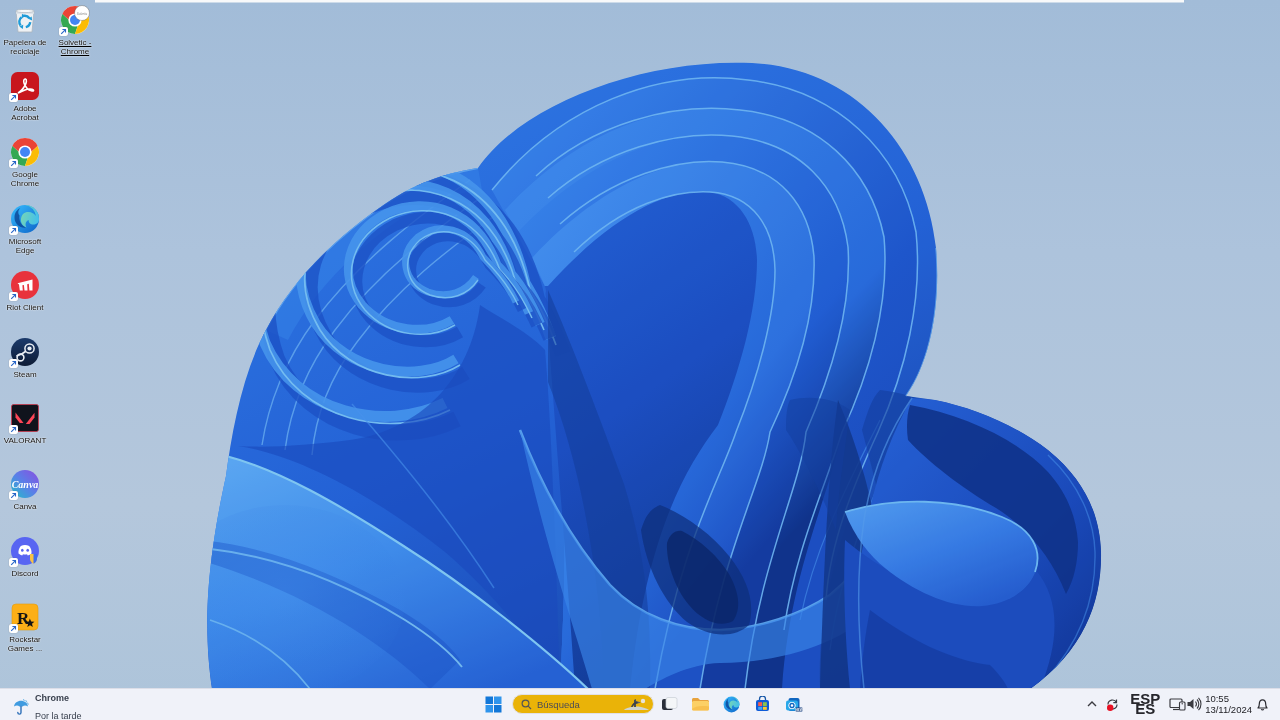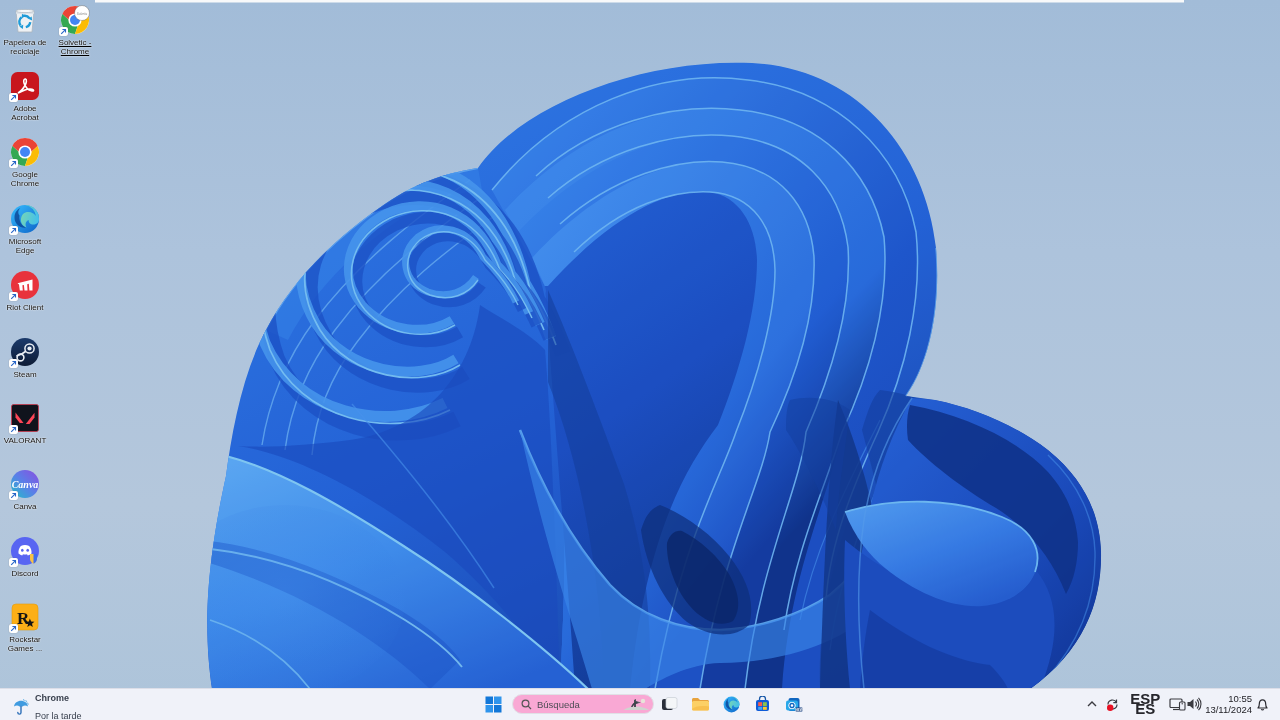--- a/index.html
+++ b/index.html
@@ -13,25 +13,25 @@
   .arrow{position:absolute;left:0;bottom:0;width:9px;height:9px;background:#fff;
     border-radius:2px;box-shadow:0 0 1px rgba(0,0,0,.4);}
   .arrow svg{position:absolute;left:1px;top:1px;}
   #taskbar{position:absolute;left:0;top:688px;width:1280px;height:32px;
     background:#f0f2f9;border-top:1px solid #dcdee8;box-sizing:border-box;}
   #weather{position:absolute;left:12px;top:693px;display:flex;align-items:center;}
   #weather .t1{font-size:9px;font-weight:bold;color:#39404e;line-height:10px;}
   #weather .t2{font-size:9px;color:#39404e;line-height:10px;margin-top:8px;}
   #centerbar{position:absolute;top:688px;left:484px;height:32px;display:flex;align-items:center;}
   .tbico{width:31px;height:28px;display:flex;align-items:center;justify-content:center;}
-  #searchpill{width:142px;height:20px;background:#f9a8d4;border:1px solid #e0e0e6;
+  #searchpill{width:142px;height:20px;background:#eab308;border:1px solid #e0e0e6;
     border-radius:11px;display:flex;align-items:center;margin:0 0 0 10px;box-sizing:border-box;}
   #searchpill .q{font-size:9.5px;color:#4d4d55;margin-left:5px;flex:1;}
   #tray{position:absolute;right:0;top:688px;height:32px;display:flex;align-items:center;}
-  #clock{font-size:9.5px;color:#1d1d22;text-align:right;line-height:11px;margin-right:3px;}
+  #clock{font-size:9.5px;color:#1d1d22;line-height:11px;margin-right:3px;}
 </style>
 </head>
 <body>
 <div id="desk">
   <svg id="wall" width="1280" height="720" viewBox="0 0 1280 720">
     <defs>
       <linearGradient id="bg" x1="0" y1="0" x2="0" y2="1">
         <stop offset="0" stop-color="#a2bcd8"></stop>
         <stop offset="0.35" stop-color="#adc3dc"></stop>
         <stop offset="0.7" stop-color="#b4c7dc"></stop>

